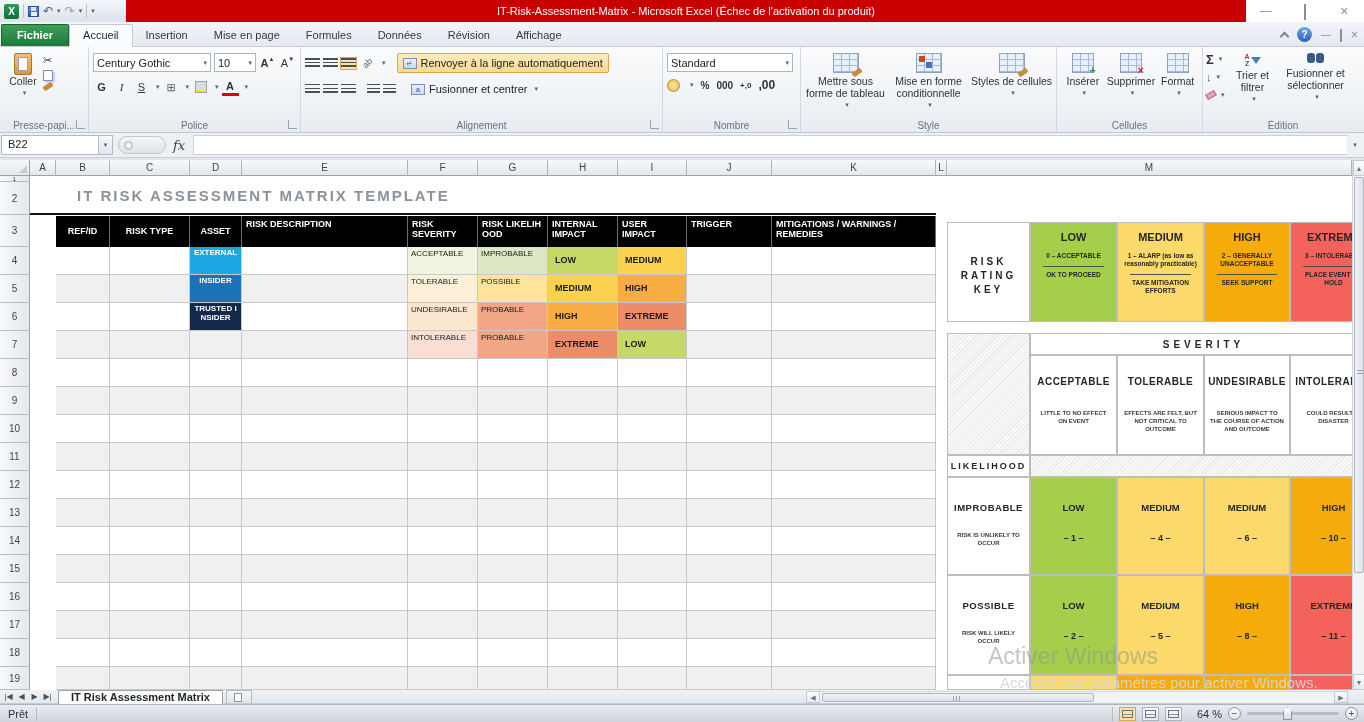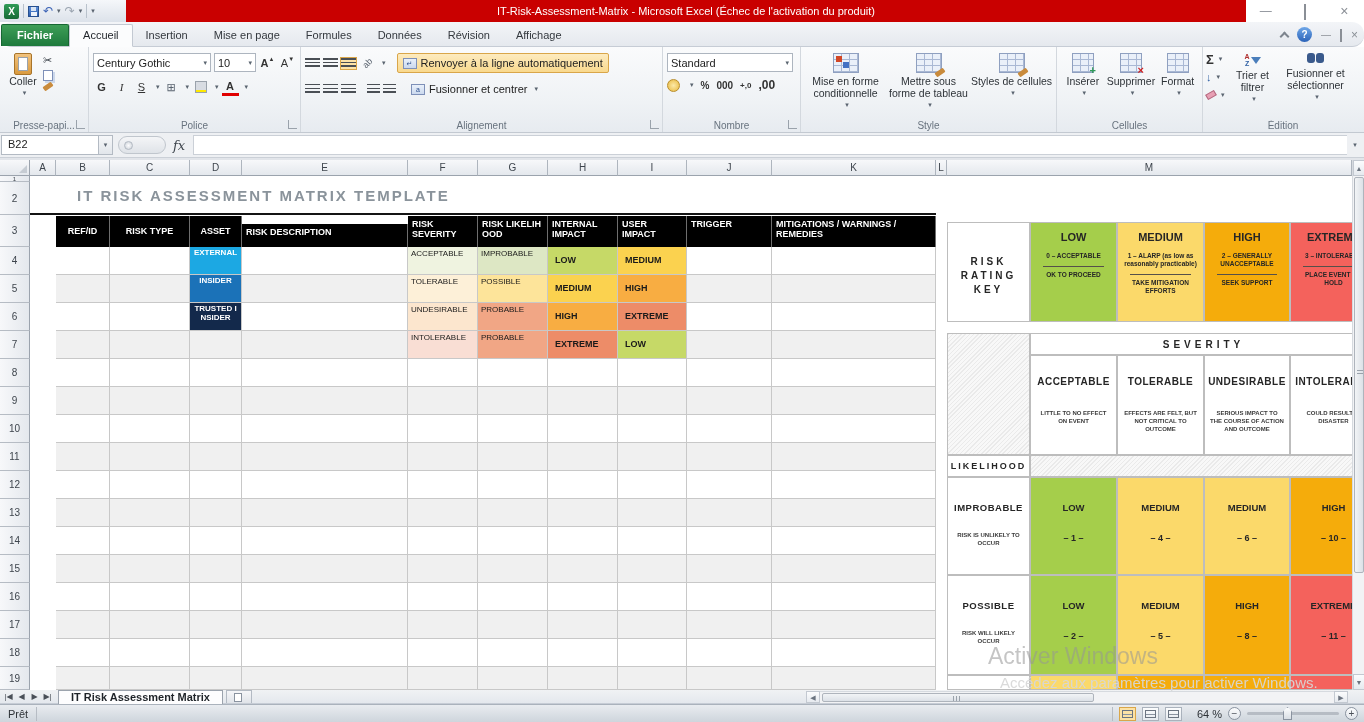--- a/index.html
+++ b/index.html
@@ -17,21 +17,21 @@
   .save-ic:after{content:"";position:absolute;left:2px;bottom:0;width:6px;height:4px;background:#EDF2FA;}
   .undo{color:#3A62B5;font-size:12px;}
   .redo{color:#9AA4B0;font-size:12px;}
   .dd{font-size:7px;color:#5A6470;}
   .tred{flex:1;background:#C90000;color:#fff;font-size:11px;display:flex;align-items:center;justify-content:center;white-space:nowrap;overflow:hidden;}
   .twin{width:118px;background:#fff;display:flex;align-items:center;justify-content:space-around;}
   .wg{color:#8A8F96;font-size:12px;line-height:12px;width:28px;text-align:center;}
   .restore-box{width:9px;height:8px;border:1px solid #8A8F96;margin:0 auto;position:relative;top:1px;}
 
   
-  .tabrow{position:absolute;top:22px;left:0;width:1364px;height:25px;background:linear-gradient(#F3F5F8,#E5E9EE);border-bottom:1px solid #C6CCD5;display:flex;align-items:flex-end;border-radius:12px;}
+  .tabrow{position:absolute;top:22px;left:0;width:1364px;height:25px;background:linear-gradient(#F3F5F8,#E5E9EE);border-bottom:1px solid #C6CCD5;display:flex;align-items:flex-end;}
   .file-tab{background:linear-gradient(#3E9E57,#1E7A3D);color:#fff;font-size:11px;font-weight:bold;padding:4px 15px 5px;border:1px solid #176733;border-bottom:none;margin-left:1px;border-radius:2px 2px 0 0;}
   .rtab{font-size:11px;color:#33383E;padding:4px 13px 5px;}
   .rtab.sel{background:#FBFCFD;border:1px solid #C3C9D2;border-bottom:1px solid #FBFCFD;margin-bottom:-1px;border-radius:2px 2px 0 0;color:#1E2328;}
   .tabrow-right{position:absolute;right:6px;top:5px;display:flex;align-items:center;gap:9px;}
   .chev-up{width:7px;height:7px;border-left:2px solid #7D858E;border-top:2px solid #7D858E;transform:rotate(45deg);margin-top:3px;}
   .help{width:15px;height:15px;border-radius:50%;background:linear-gradient(#6FA7E8,#2B63B8);color:#fff;font-size:10px;font-weight:bold;text-align:center;line-height:15px;}
   .wg2{color:#8A8F96;font-size:10px;line-height:10px;}
 
   
   .ribbon{position:absolute;top:47px;left:0;width:1364px;height:86px;background:linear-gradient(#FAFBFC,#EFF2F5 65%,#E7EBF0);border-bottom:1px solid #C3C9D1;display:flex;}
@@ -278,32 +278,32 @@
         <span class="num-ic" style="font-size:8px;">+,0</span>
         <span class="num-ic" style="font-size:12px;">,00</span>
       </div>
       <div class="glabel">Nombre</div>
       <div class="launcher"></div>
     </div>
 
     <div class="rgroup" style="width:256px;">
       <div style="display:flex;">
         <div class="bigbtn">
+          <span class="grid-ic">
+              <i class="brush"></i>
+            </span>
+          <span>Mettre sous forme de tableau</span>
+          <span class="cdd">▾</span>
+        </div>
+        <div class="bigbtn">
           <span class="grid-ic cf-ic">
               <i class="sq1"></i>
               <i class="sq2"></i>
             </span>
           <span>Mise en forme conditionnelle</span>
-          <span class="cdd">▾</span>
-        </div>
-        <div class="bigbtn">
-          <span class="grid-ic">
-              <i class="brush"></i>
-            </span>
-          <span>Mettre sous forme de tableau</span>
           <span class="cdd">▾</span>
         </div>
         <div class="bigbtn">
           <span class="grid-ic">
               <i class="brush"></i>
             </span>
           <span>Styles de cellules</span>
           <span class="cdd">▾</span>
         </div>
       </div>
@@ -419,21 +419,21 @@
       <div class="rh" style="top: 395px; height: 28px; line-height: 28px;">15</div>
       <div class="rh" style="top: 423px; height: 28px; line-height: 28px;">16</div>
       <div class="rh" style="top: 451px; height: 28px; line-height: 28px;">17</div>
       <div class="rh" style="top: 479px; height: 28px; line-height: 28px;">18</div>
       <div class="rh" style="top: 507px; height: 23px; line-height: 23px;">19</div>
       <div class="sheet-title">IT RISK ASSESSMENT MATRIX TEMPLATE</div>
       <div class="thick"></div>
       <div class="hcell" style="left: 56px; top: 56px; width: 54px; height: 31px; text-align: center; padding-top: 10px;">REF/ID</div>
       <div class="hcell" style="left: 110px; top: 56px; width: 80px; height: 31px; text-align: center; padding-top: 10px;">RISK TYPE</div>
       <div class="hcell" style="left: 190px; top: 56px; width: 52px; height: 31px; text-align: center; padding-top: 10px;">ASSET</div>
-      <div class="hcell" style="left: 242px; top: 56px; width: 166px; height: 31px; margin-top: 8px;">RISK DESCRIPTION</div>
+      <div class="hcell" style="left: 242px; top: 56px; width: 166px; height: 31px;">RISK DESCRIPTION</div>
       <div class="hcell" style="left: 408px; top: 56px; width: 70px; height: 41px;">RISK SEVERITY</div>
       <div class="hcell" style="left: 478px; top: 56px; width: 70px; height: 31px; word-break: break-all;">RISK LIKELIHOOD</div>
       <div class="hcell" style="left: 548px; top: 56px; width: 70px; height: 31px;">INTERNAL IMPACT</div>
       <div class="hcell" style="left: 618px; top: 56px; width: 69px; height: 31px;">USER IMPACT</div>
       <div class="hcell" style="left: 687px; top: 56px; width: 85px; height: 31px;">TRIGGER</div>
       <div class="hcell" style="left: 772px; top: 56px; width: 164px; height: 31px;">MITIGATIONS / WARNINGS / REMEDIES</div>
       <div class="cell" style="left: 56px; top: 87px; width: 54px; height: 28px; background: rgb(255, 255, 255);"></div>
       <div class="cell" style="left: 110px; top: 87px; width: 80px; height: 28px; background: rgb(255, 255, 255);"></div>
       <div class="cell" style="left: 190px; top: 87px; width: 52px; height: 28px; background: rgb(28, 168, 227); color: rgb(255, 255, 255); font-weight: bold; text-align: center; word-break: break-all; line-height: 9px; padding: 1px 2px;">EXTERNAL</div>
       <div class="cell" style="left: 242px; top: 87px; width: 166px; height: 28px; background: rgb(255, 255, 255);"></div>

